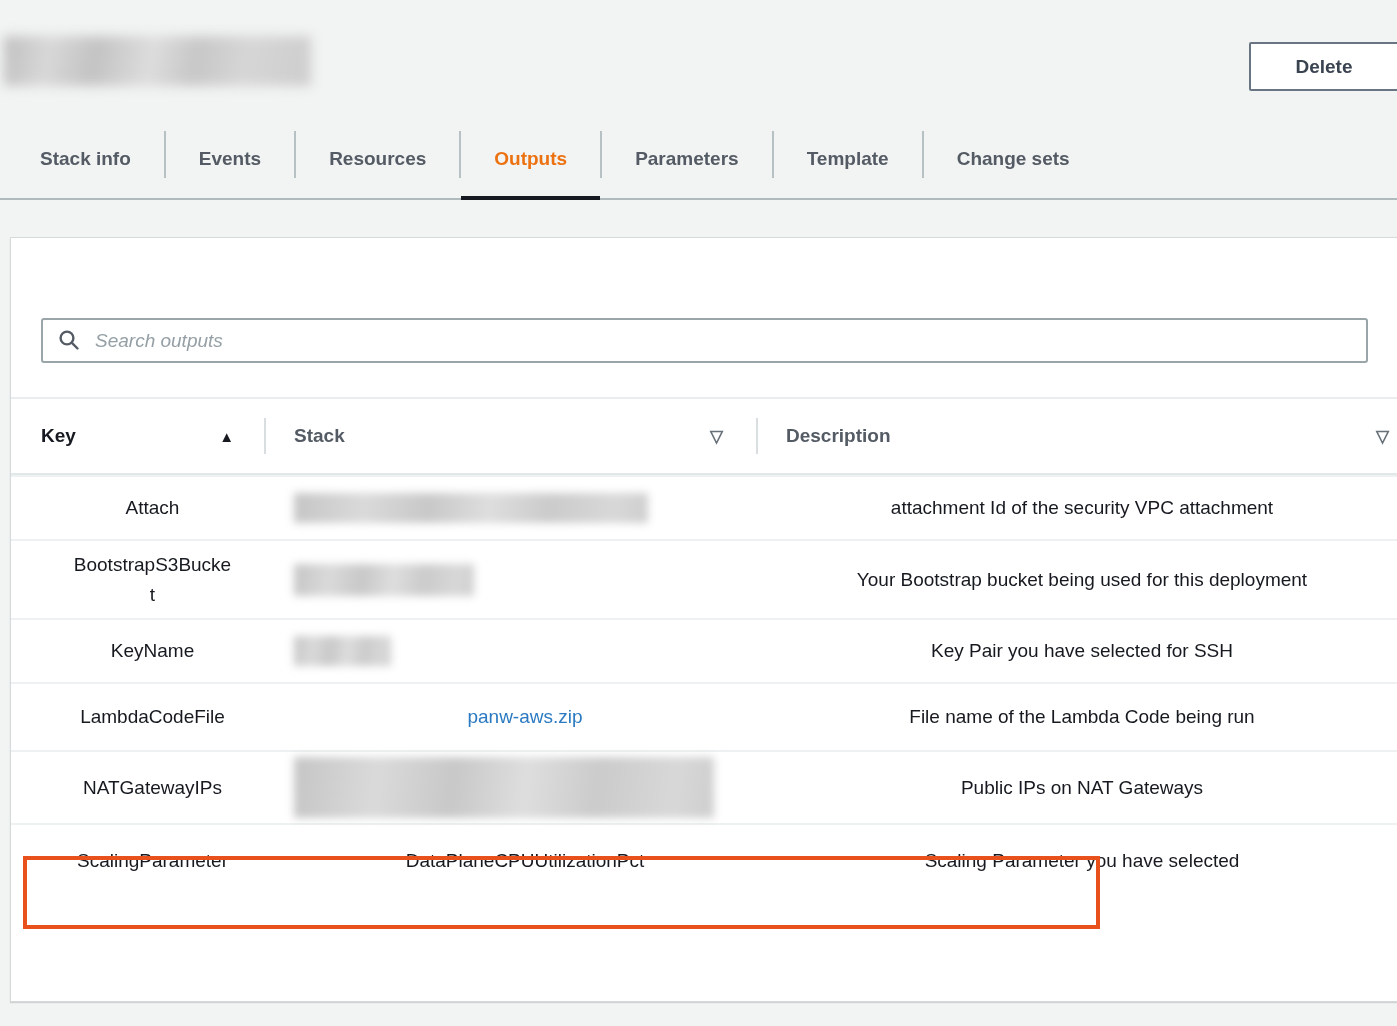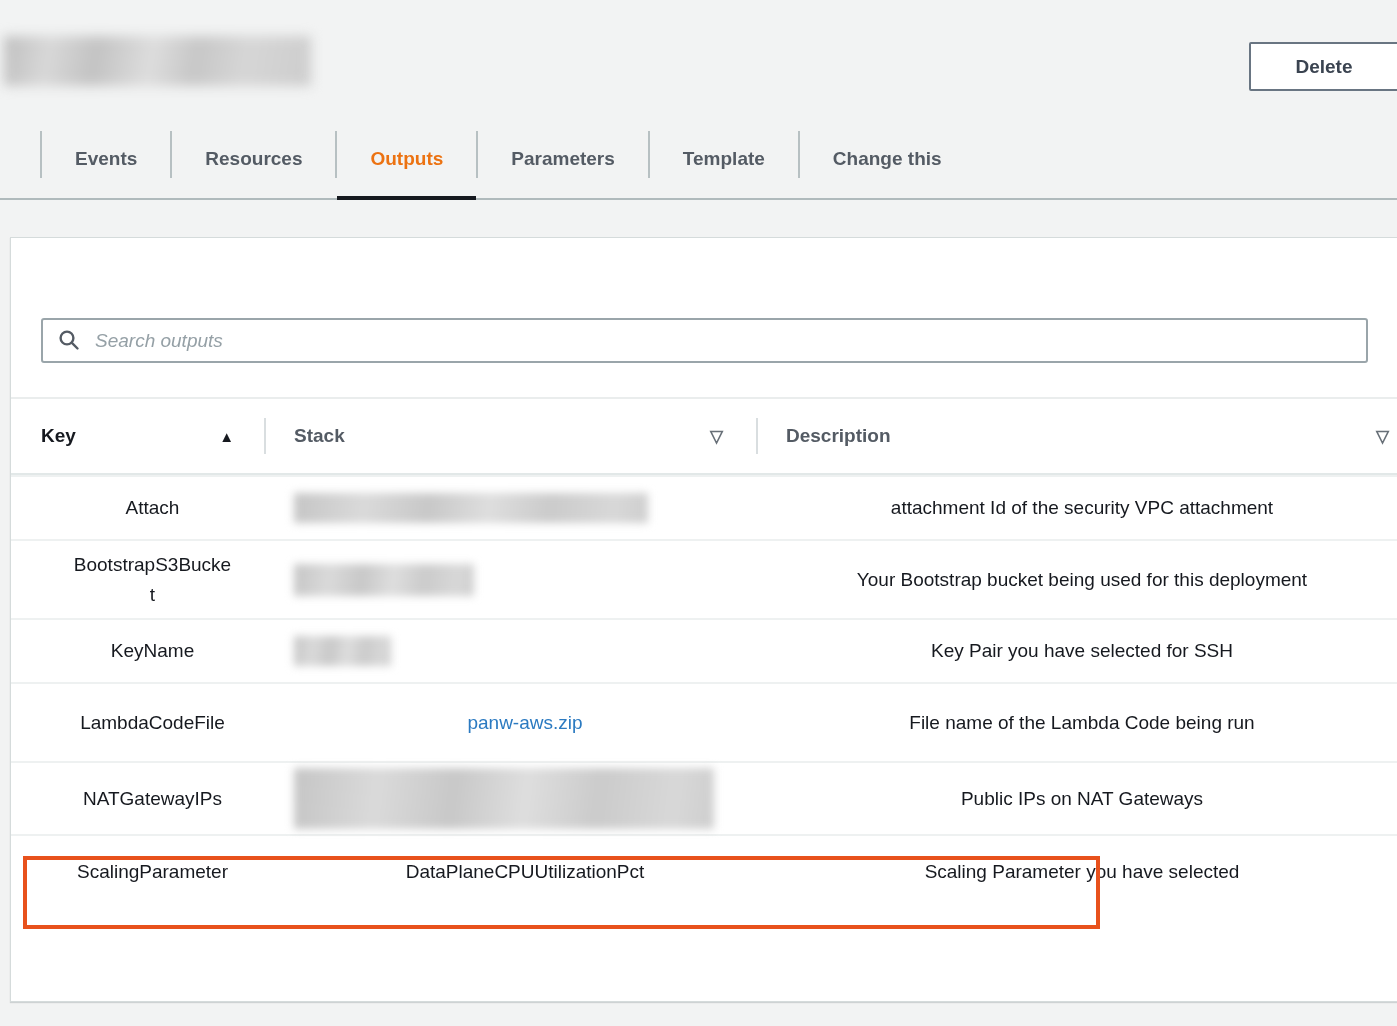--- a/index.html
+++ b/index.html
@@ -87,21 +87,21 @@
   }
   .sort-icon   { color: #16191f; font-size: 15px; line-height: 1; }
   .filter-icon { color: #687078; font-size: 17px; line-height: 1; }
 
   .trow {
     display: grid; grid-template-columns: 253px 492px 1fr;
     align-items: center; font-size: 19px; color: #16191f;
     border-top: 2px solid #eef1f1;
   }
   .trow:first-of-type { border-top: none; }
-  .h64 { height: 64px; } .h79 { height: 79px; } .h65 { height: 79px; }
+  .h64 { height: 64px; } .h79 { height: 79px; } .h65 { height: 68px; }
   .h83 { height: 83px; } .h73 { height: 73px; }
   .cell { padding-left: 30px; line-height: 30px; }
   .cell-desc { padding-right: 20px; }
   .desc-narrow span { display: inline-block; max-width: 575px; }
   .key-wrap span { display: inline-block; width: 161px; word-break: break-all; }
 
   .value-link { color: #2b7ac1; text-decoration: none; cursor: pointer; }
 
   
   .redact {
@@ -121,32 +121,33 @@
   }
 </style>
 </head>
 <body>
 
 <div class="title-redact"></div>
 <button class="delete-btn">Delete</button>
 
 <div class="tabs-bar">
   <div class="tabs-inner">
+    <div class="tab"><span>Stack info</span></div>
     <div class="tab-divider"></div>
     <div class="tab"><span>Events</span></div>
     <div class="tab-divider"></div>
     <div class="tab"><span>Resources</span></div>
     <div class="tab-divider"></div>
     <div class="tab active"><span>Outputs</span></div>
     <div class="tab-divider"></div>
     <div class="tab"><span>Parameters</span></div>
     <div class="tab-divider"></div>
     <div class="tab"><span>Template</span></div>
     <div class="tab-divider"></div>
-    <div class="tab"><span>Change this</span></div>
+    <div class="tab"><span>Change sets</span></div>
   </div>
 </div>
 
 <div class="panel">
   <div class="panel-inner">
 
 
     <div class="search-wrap">
       <svg class="search-icon" viewBox="0 0 23 23">
         <circle cx="9" cy="9" r="6.4" fill="none" stroke="#545b64" stroke-width="2.4"></circle>

